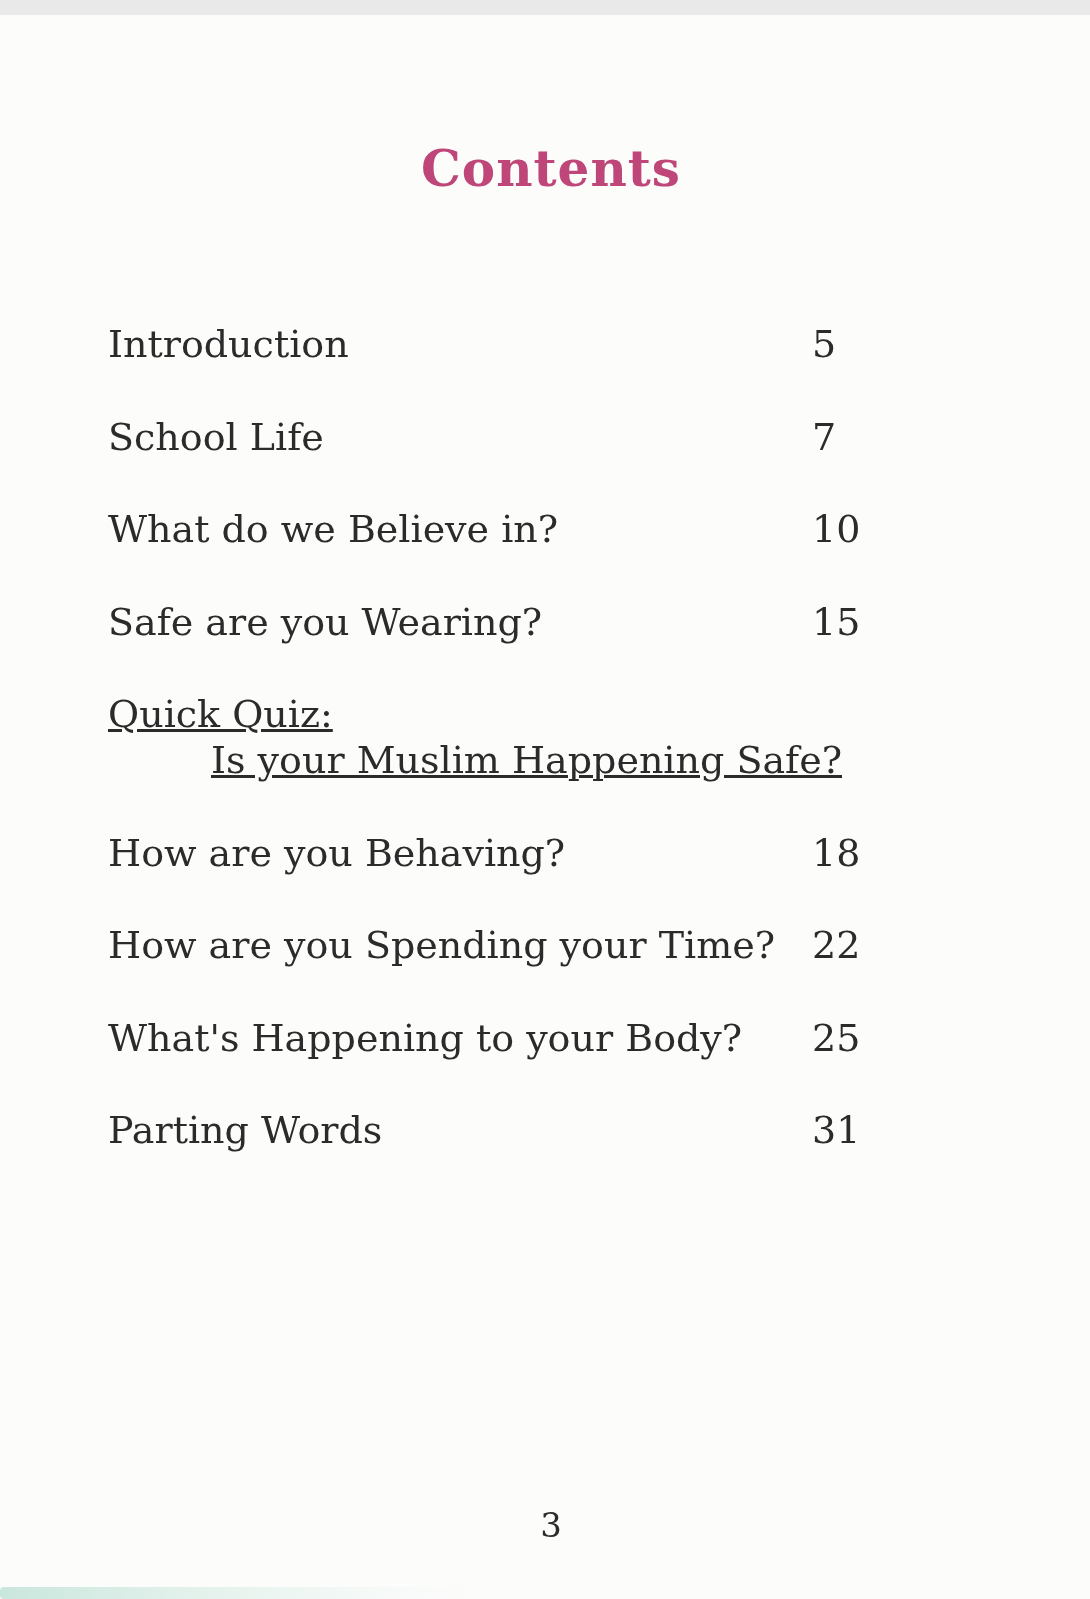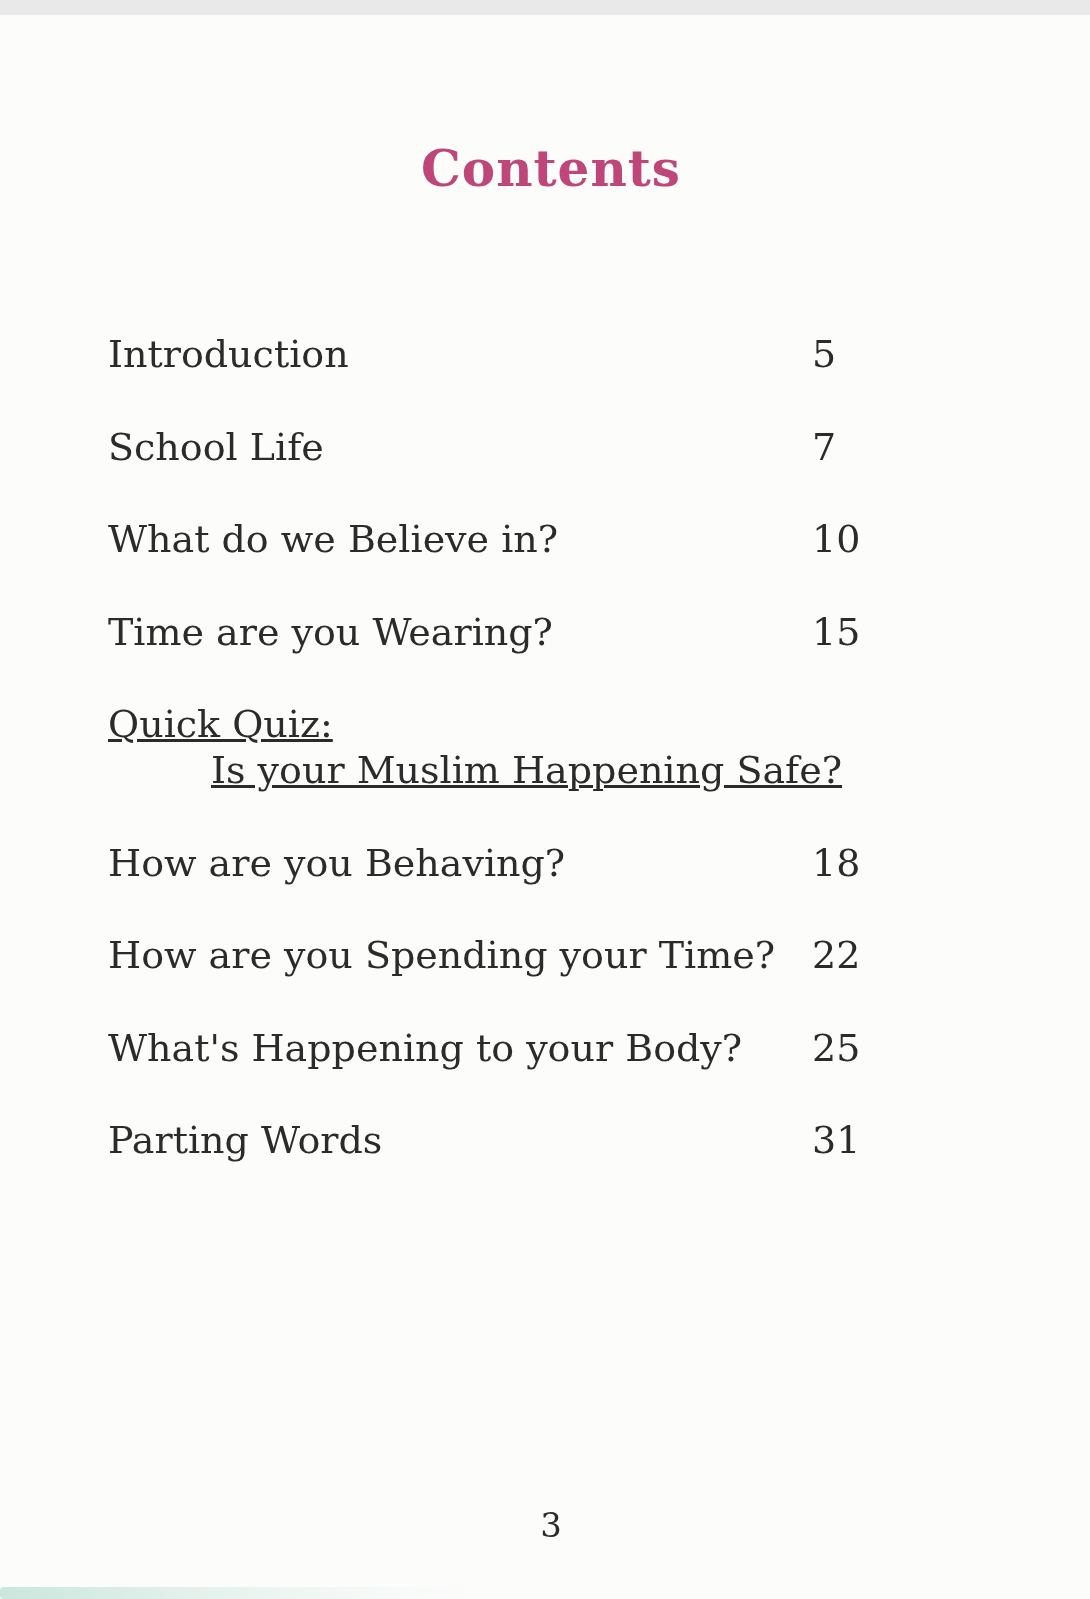--- a/index.html
+++ b/index.html
@@ -25,21 +25,21 @@
     width: 100%;
     margin: 0;
     text-align: center;
     font-size: 50px;
     font-weight: 600;
     letter-spacing: 1px;
     color: #bf4678;
   }
   .toc {
     position: absolute;
-    top: 316px;
+    top: 306px;
     left: 108px;
     right: 40px;
   }
   .toc-row {
     position: relative;
     height: 46px;
     line-height: 46px;
     margin-bottom: 46.5px;
     font-size: 38px;
     white-space: nowrap;
@@ -102,21 +102,21 @@
       <span class="toc-label">School Life</span>
       <span class="toc-page">7</span>
     </div>
 
     <div class="toc-row">
       <span class="toc-label">What do we Believe in?</span>
       <span class="toc-page">10</span>
     </div>
 
     <div class="toc-row">
-      <span class="toc-label">Time are you Wearing?</span>
+      <span class="toc-label">Safe are you Wearing?</span>
       <span class="toc-page">15</span>
     </div>
 
     <div class="toc-row two-line">
       <div class="toc-line">Quick Quiz:</div>
       <div class="toc-line indented">Is your Muslim Happening Safe?</div>
     </div>
 
     <div class="toc-row">
       <span class="toc-label">How are you Behaving?</span>

